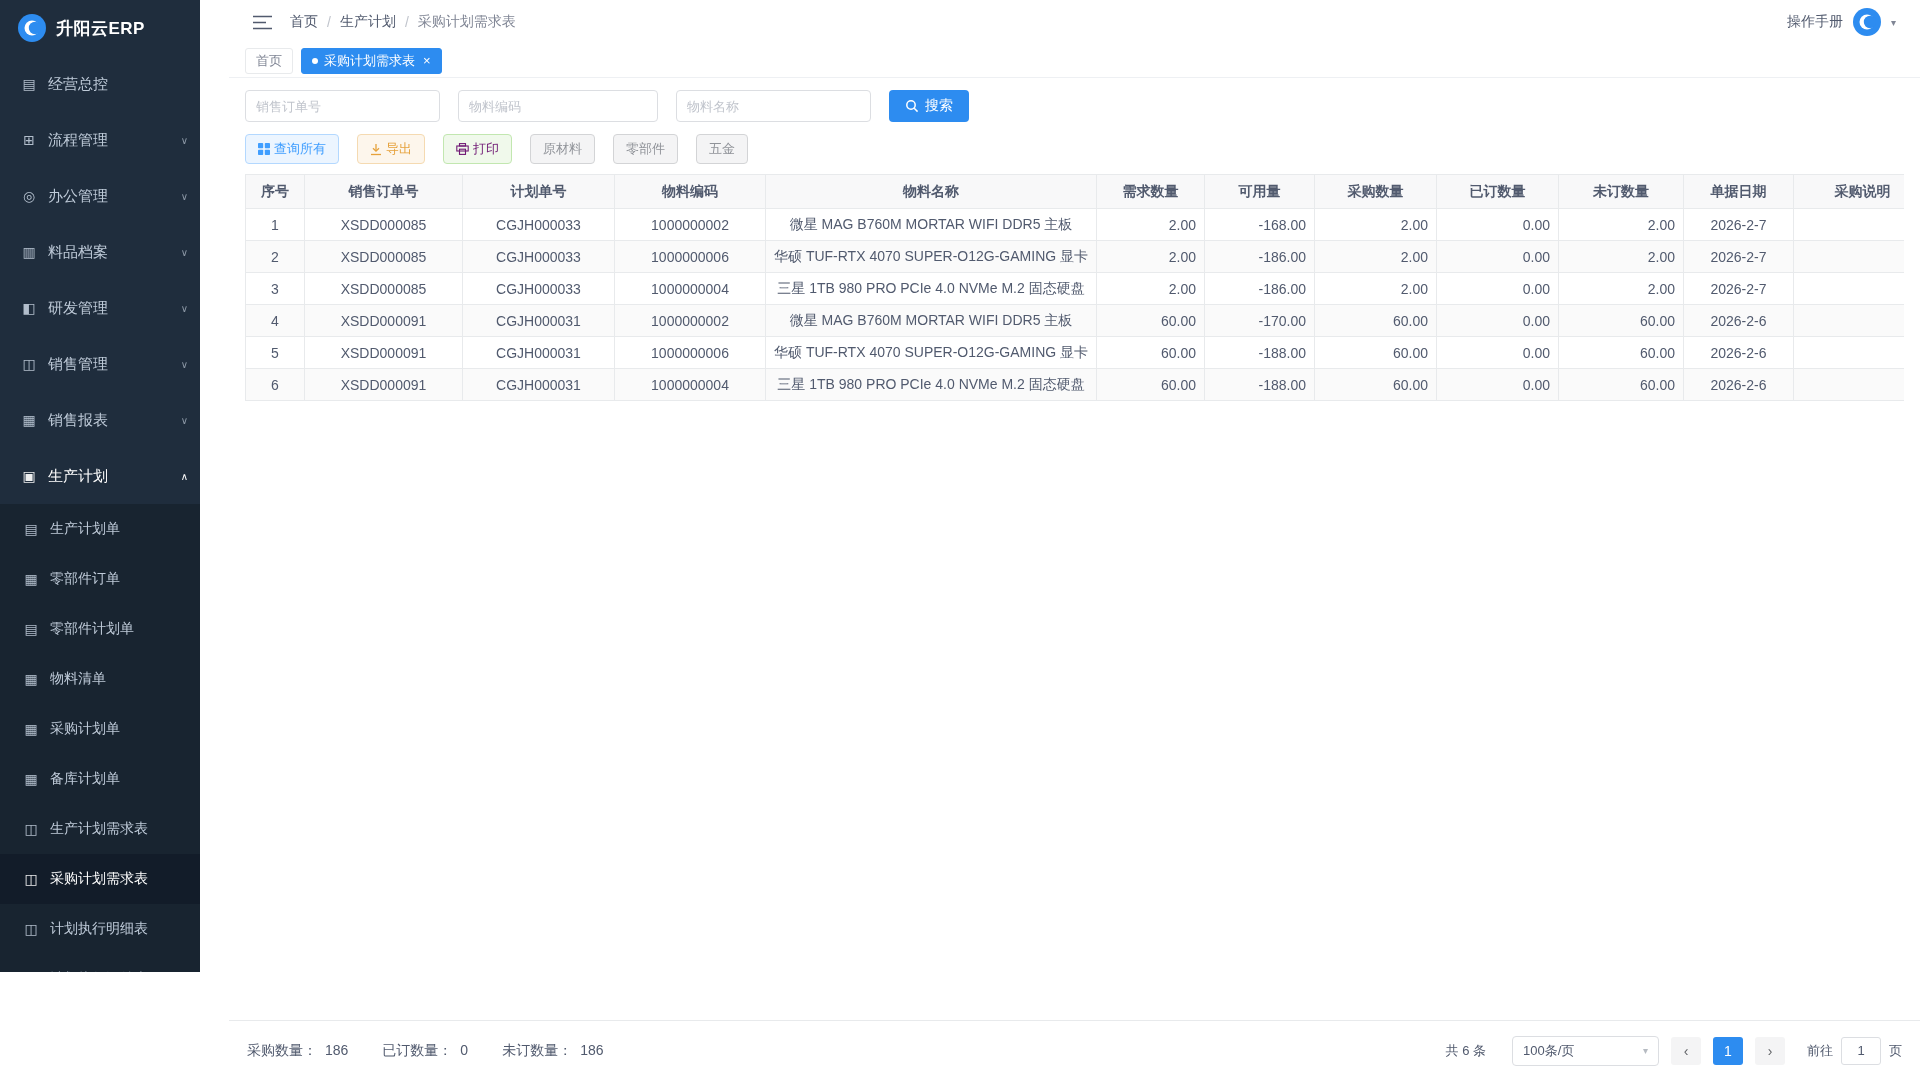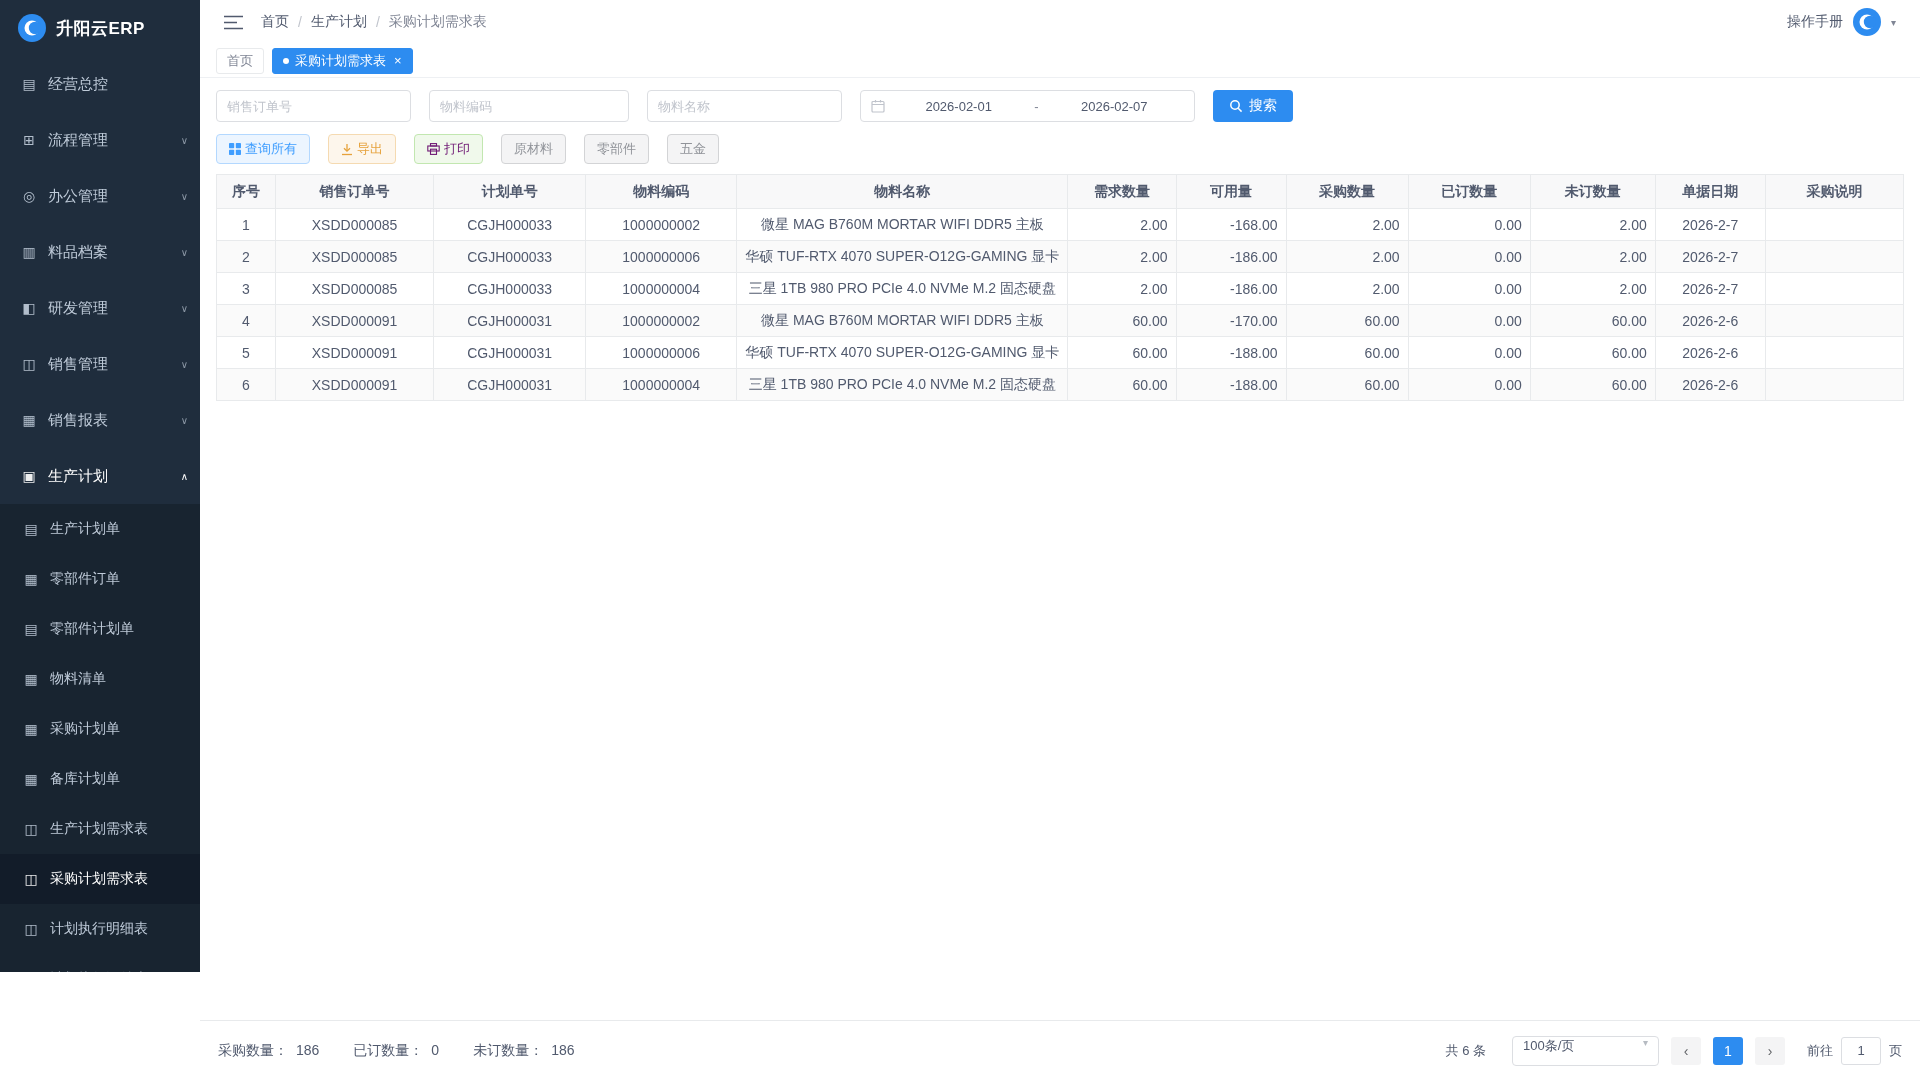--- a/index.html
+++ b/index.html
@@ -17,21 +17,21 @@
   .menu-item { height:56px; display:flex; align-items:center; gap:10px; padding:0 12px 0 20px; color:#bfcbd9; font-size:15px; cursor:pointer; }
   .menu-item.sub { height:50px; background:#182430; font-size:14px; padding-left:22px; }
   .menu-item.expanded { color:#fff; }
   .menu-item.active { background:#121c29; color:#fff; }
   .mi-icon { width:18px; text-align:center; font-size:14px; opacity:.92; }
   .mi-label { white-space:nowrap; }
   .chev { margin-left:auto; font-size:10px; color:#8b97a5; }
   .expanded .chev { color:#fff; }
 
   
-  .main { flex:1; display:flex; flex-direction:column; height:1080px; background:#fff; min-width:0; }
+  .main { flex:1; display:flex; flex-direction:column; height:1080px; background:#fff; min-width:0;margin-left:29px; }
 
   .topbar { height:44px; display:flex; align-items:center; padding:0 24px; gap:18px; }
   .hamburger { display:flex; align-items:center; cursor:pointer; }
   .breadcrumb { display:flex; align-items:center; gap:9px; font-size:14px; }
   .bc-item { color:#515a6e; cursor:pointer; }
   .bc-item.last { color:#808695; cursor:default; }
   .bc-sep { color:#c0c4cc; }
   .topbar-right { margin-left:auto; display:flex; align-items:center; gap:10px; font-size:14px; color:#515a6e; }
   .avatar { width:28px; height:28px; border-radius:50%; background:#2d8cf0; display:flex; align-items:center; justify-content:center; overflow:hidden; cursor:pointer; }
   .caret { font-size:10px; color:#808695; cursor:pointer; }
@@ -69,21 +69,21 @@
   #grid td { color:#515a6e; }
   .al-c { text-align:center; } .al-r { text-align:right; } .al-l { text-align:left; }
 
   
   .footbar { height:60px; border-top:1px solid #e8eaec; display:flex; align-items:center; justify-content:space-between; padding:0 18px; font-size:14px; color:#515a6e; background:#fff; }
   .summary { display:flex; align-items:center; }
   .sum-group { margin-right:34px; }
   .sum-val { margin-left:8px; }
   .foot-right { display:flex; align-items:center; gap:8px; }
   .total-label { margin-right:18px; font-size:13px; }
-  .page-size-select { width:147px; height:30px; border:1px solid #dcdee2; border-radius:4px; display:flex; justify-content:space-between; padding:0 10px; font-size:13px; color:#515a6e; cursor:pointer; background:#fff; }
+  .page-size-select { width:147px; height:30px; border:1px solid #dcdee2; border-radius:4px; display:flex; align-items:center; justify-content:space-between; padding:0 10px; font-size:13px; color:#515a6e; cursor:pointer; background:#fff; }
   .sel-caret { color:#b6bbc2; font-size:10px; }
   .pg-btn { min-width:30px; height:28px; border:none; background:#f4f4f5; color:#606266; border-radius:3px; font-size:14px; display:flex; align-items:center; justify-content:center; cursor:pointer; margin-left:4px; }
   .pg-btn.active { background:#2d8cf0; color:#fff; }
   .goto-label { margin-left:14px; font-size:13px; }
   .goto-input { width:40px; height:28px; border:1px solid #dcdee2; border-radius:3px; text-align:center; font-size:13px; color:#515a6e; }
   .page-label { font-size:13px; }
 </style>
 </head>
 <body>
 
@@ -227,33 +227,20 @@
           <span class="tab-close">×</span>
         </span>
       </div>
 
     <div class="content">
 
       <div class="filter-row">
         <input class="f-input" placeholder="销售订单号" style="">
         <input class="f-input mid" placeholder="物料编码" style="">
         <input class="f-input" placeholder="物料名称" style="">
-        <div class="date-range">
-          <span style="display:flex;align-items:center;">
-            <svg width="14" height="14" viewBox="0 0 14 14">
-                <g stroke="#c0c4cc" stroke-width="1.2" fill="none">
-                  <rect x="1" y="2.5" width="12" height="10.5" rx="1"></rect>
-                  <path d="M1 5.5h12M4.5 1v2.5M9.5 1v2.5"></path>
-                </g>
-              </svg>
-          </span>
-          <span class="date-val">2026-02-01</span>
-          <span class="date-sep">-</span>
-          <span class="date-val">2026-02-07</span>
-        </div>
         <button class="btn-search">
           <span style="display:flex;align-items:center;">
             <svg width="14" height="14" viewBox="0 0 14 14">
                 <circle cx="6" cy="6" r="4.2" fill="none" stroke="#fff" stroke-width="1.5"></circle>
                 <line x1="9.2" y1="9.2" x2="12.6" y2="12.6" stroke="#fff" stroke-width="1.5"></line>
               </svg>
           </span>
           <span>搜索</span>
         </button>
       </div>

